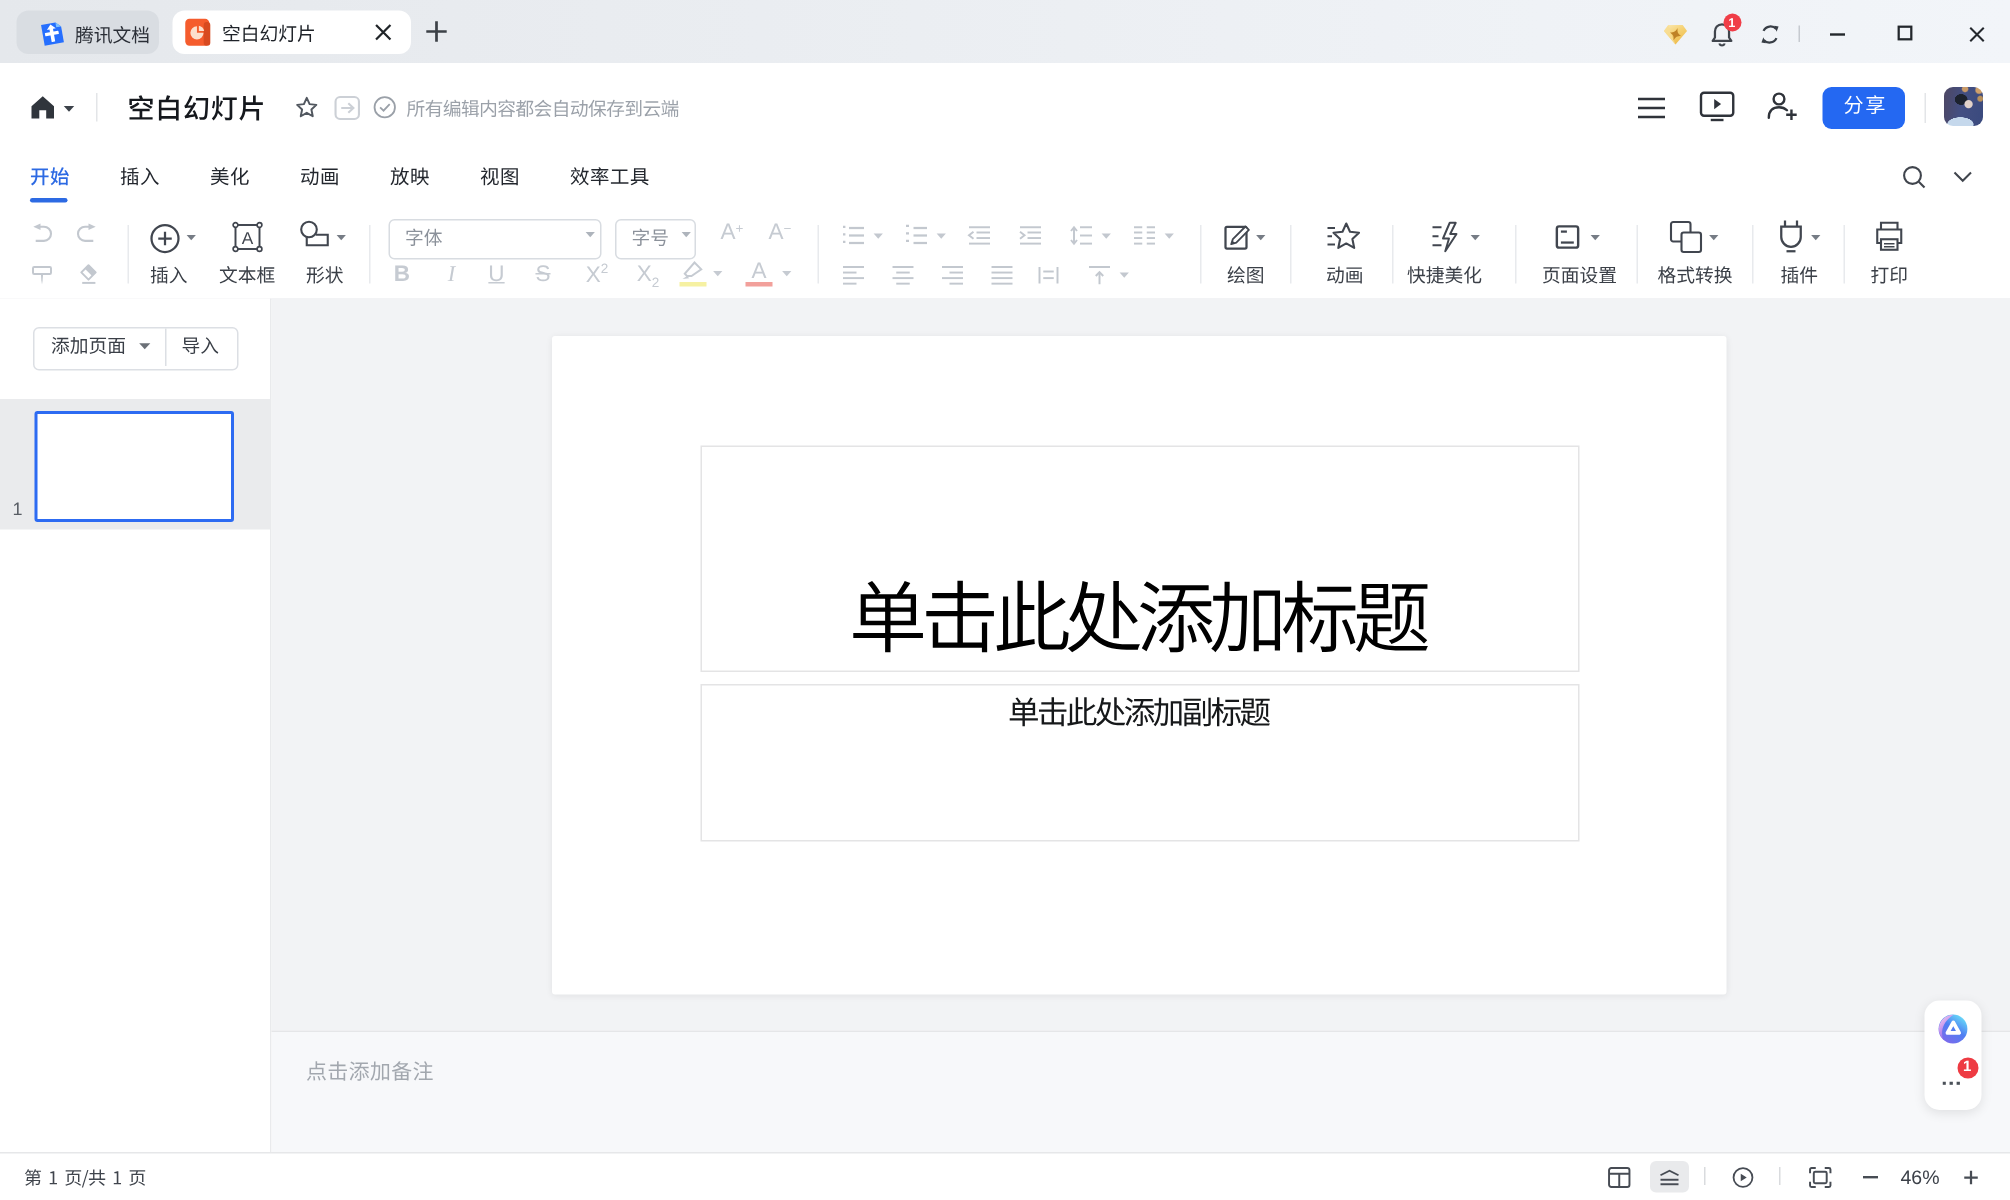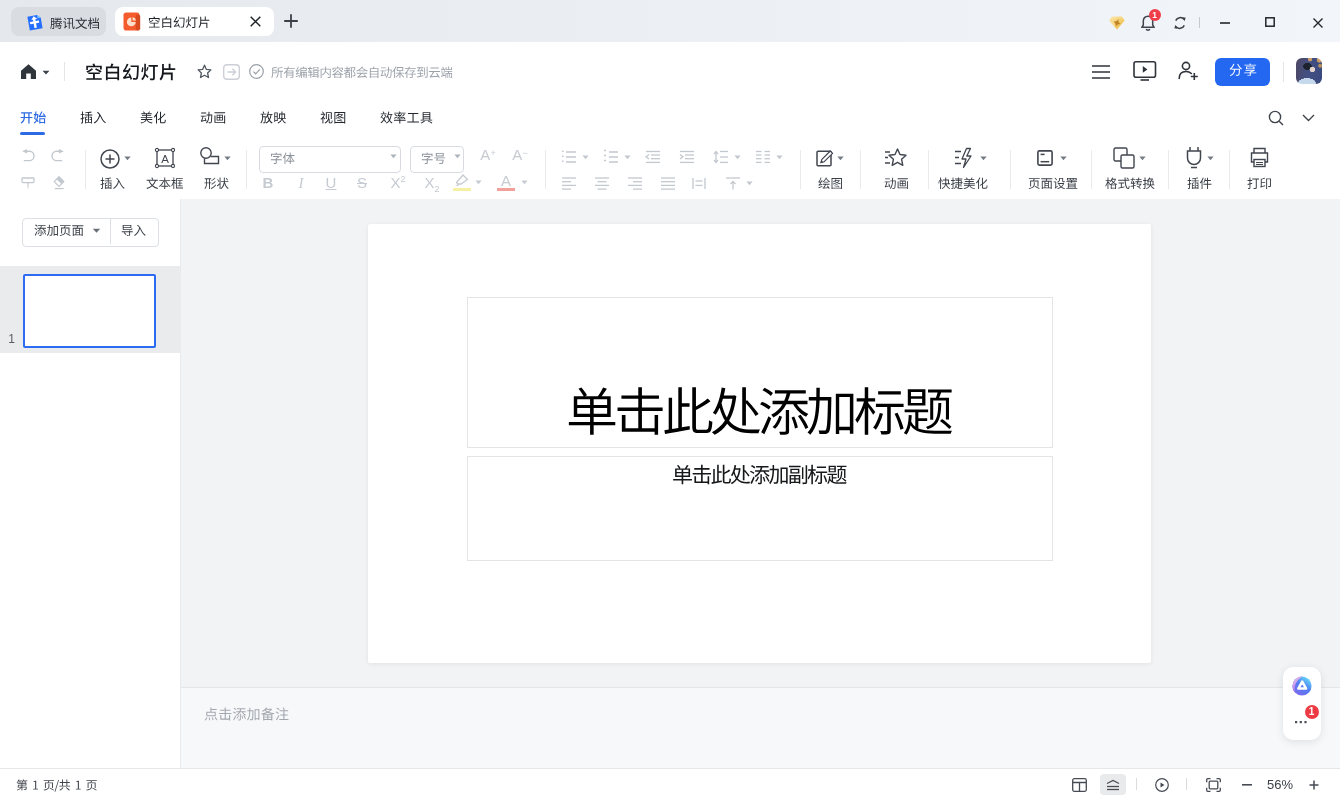--- a/index.html
+++ b/index.html
@@ -734,21 +734,21 @@
 <div style="position:absolute;left:1186px;top:778px;width:1px;height:12px;background:#d9dbde"></div>
 <svg style="position:absolute;left:1206px;top:778px;overflow:visible" width="15" height="14" viewBox="0 0 15 14">
     <g fill="none" stroke="#474c54" stroke-width="1.3">
       <path d="M4.5 0.7 H1.7 A1 1 0 0 0 0.7 1.7 V4.2 M10.5 0.7 h2.8 A1 1 0 0 1 14.3 1.7 V4.2 M4.5 13.3 H1.7 A1 1 0 0 1 0.7 12.3 V9.8 M10.5 13.3 h2.8 A1 1 0 0 0 14.3 12.3 V9.8"></path>
       <rect x="3.2" y="3.2" width="8.6" height="7.6" rx="1"></rect>
     </g>
   </svg>
 <svg style="position:absolute;left:1242px;top:784px;overflow:visible" width="10" height="2" viewBox="0 0 10 2">
     <rect width="10" height="1.6" fill="#474c54"></rect>
   </svg>
-<div style="position:absolute;left:1262px;top:777px;width:36px;height:15px;color:#3c4149;font:13px 'Liberation Sans';text-align:center">56%</div>
+<div style="position:absolute;left:1262px;top:777px;width:36px;height:15px;color:#3c4149;font:13px 'Liberation Sans';text-align:center">46%</div>
 <svg style="position:absolute;left:1309px;top:780px;overflow:visible" width="10" height="10" viewBox="0 0 10 10">
     <path d="M5 0.5 V9.5 M0.5 5 H9.5" stroke="#474c54" stroke-width="1.5"></path>
   </svg>
 <div style="position:absolute;left:1283px;top:667px;width:38px;height:73px;background:#fff;border-radius:10px;box-shadow:0 2px 8px rgba(0,0,0,0.10)"></div>
 <svg style="position:absolute;left:1292px;top:676px;overflow:visible" width="20" height="20" viewBox="0 0 20 20">
     <defs>
       <linearGradient id="ai1" x1="0.8" y1="0.1" x2="0.2" y2="0.95">
         <stop offset="0" stop-color="#66d4f8"></stop>
         <stop offset="0.45" stop-color="#4f7ef2"></stop>
         <stop offset="1" stop-color="#7e6aec"></stop>

